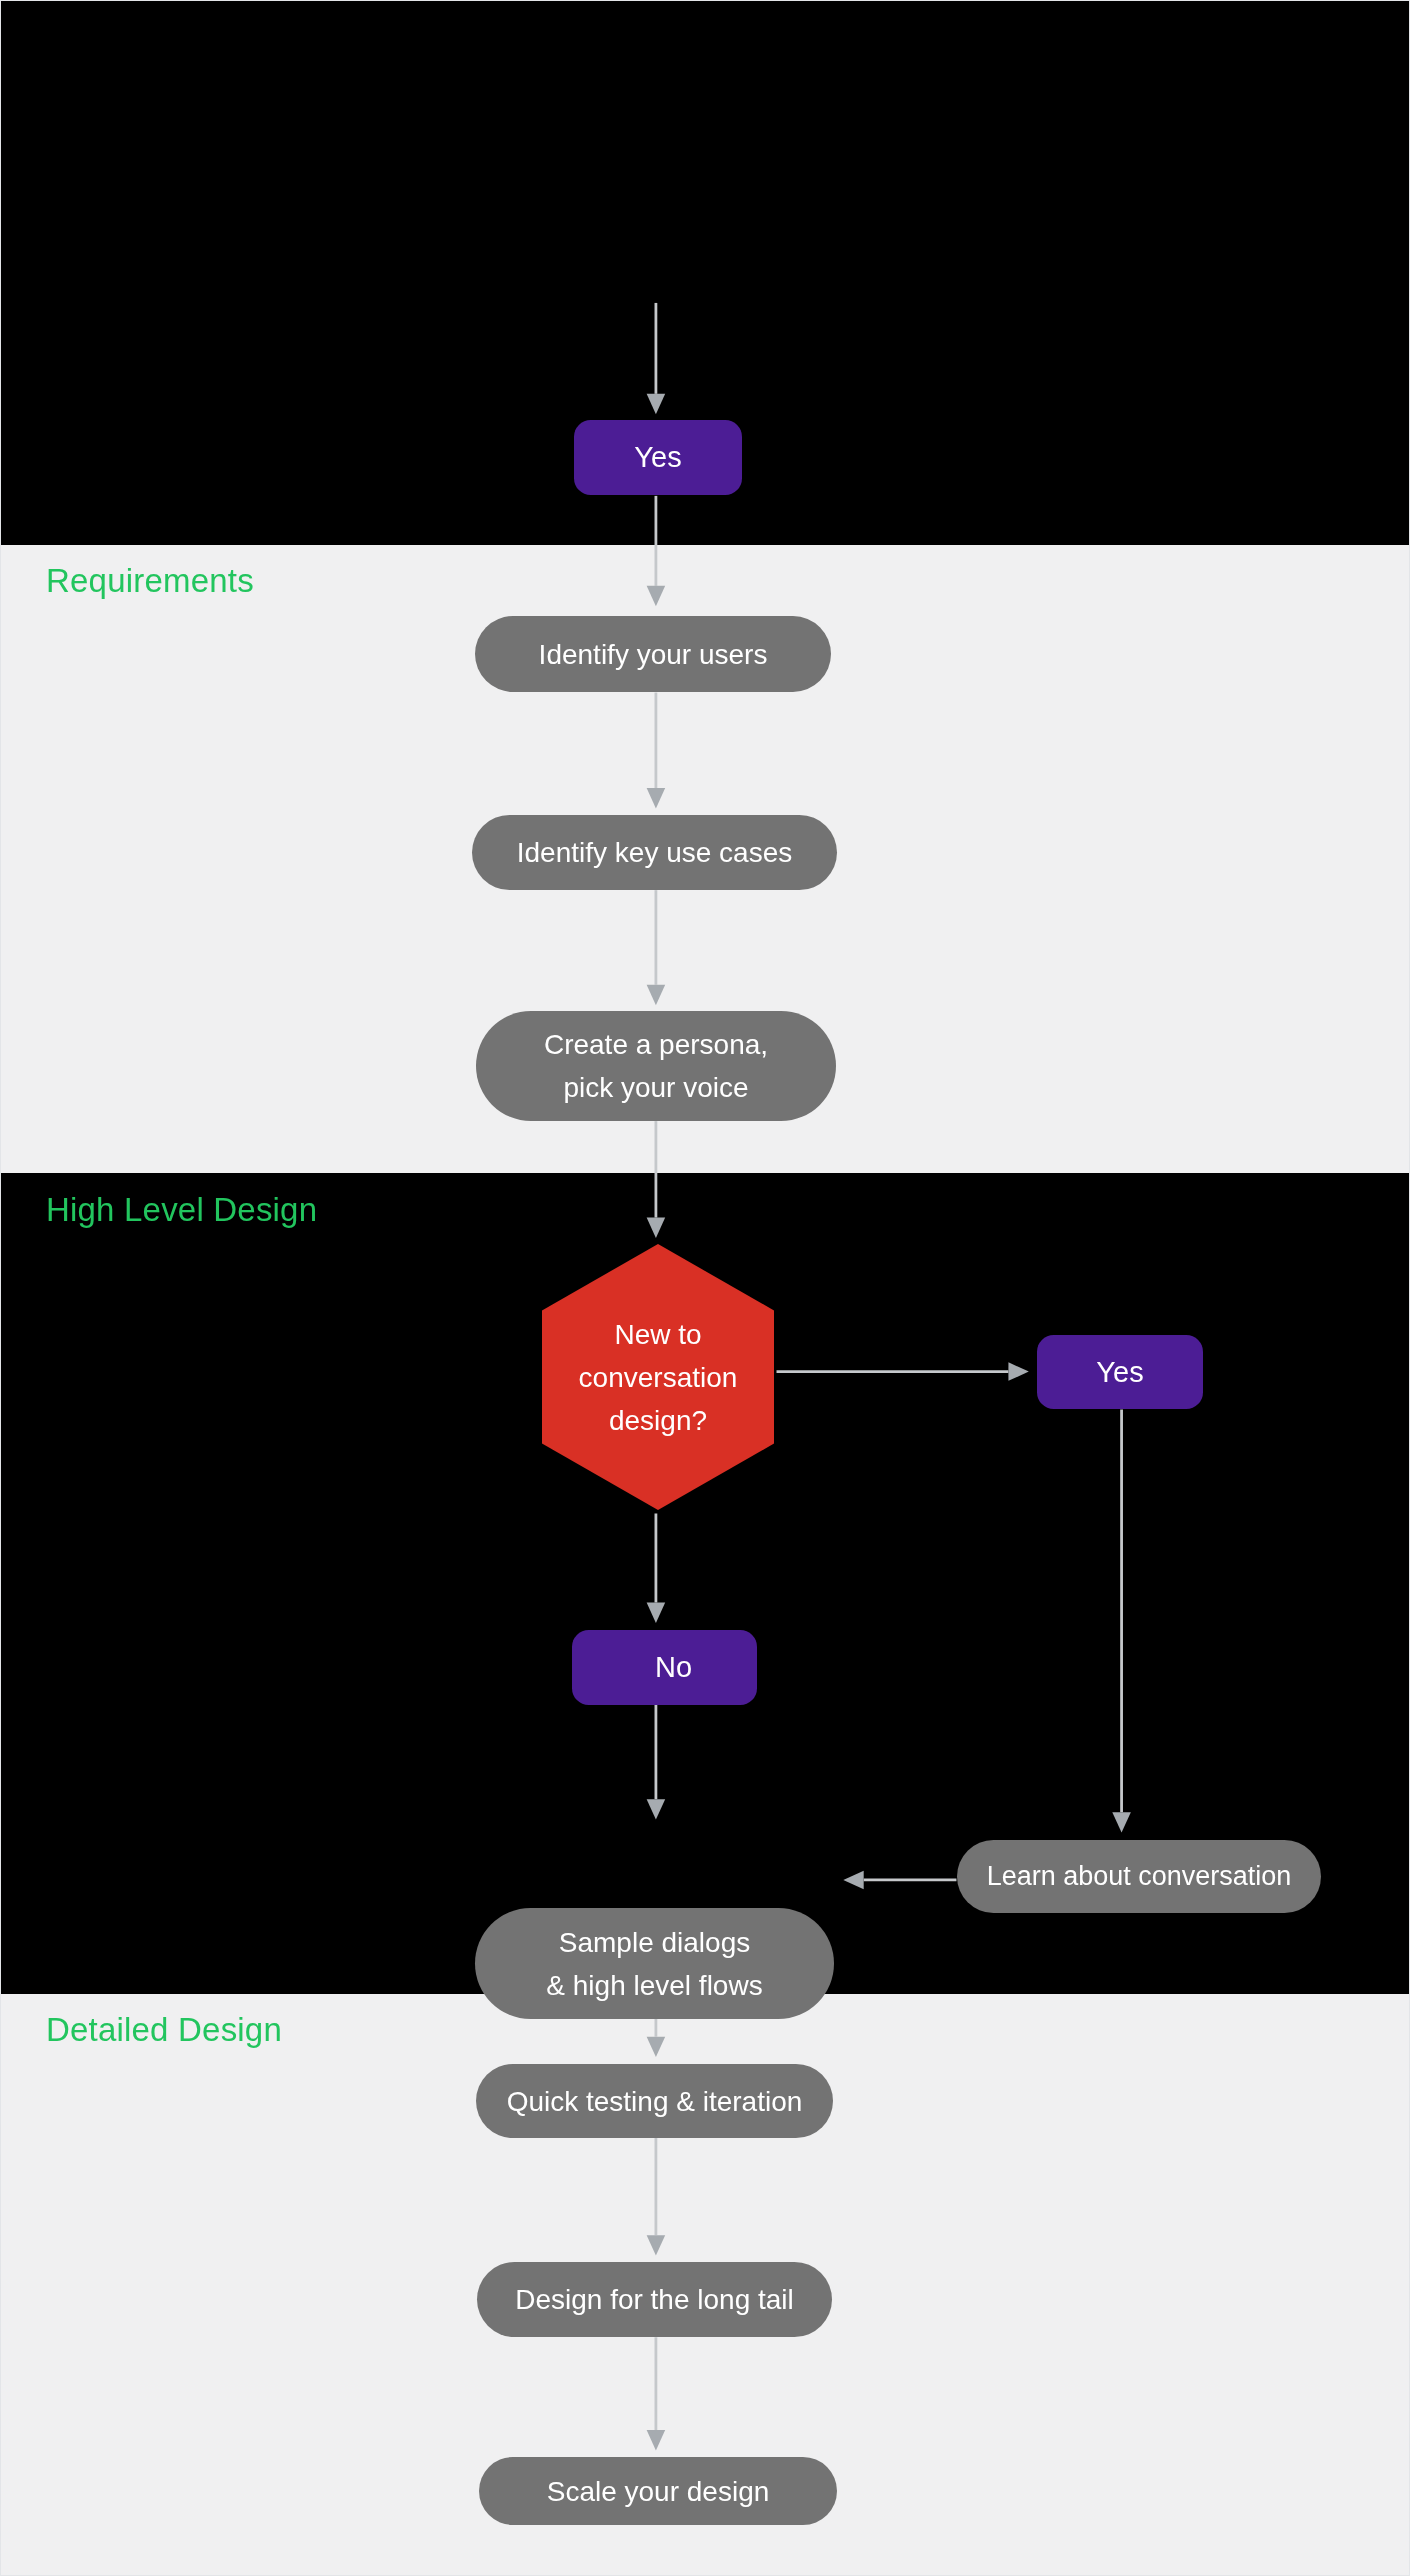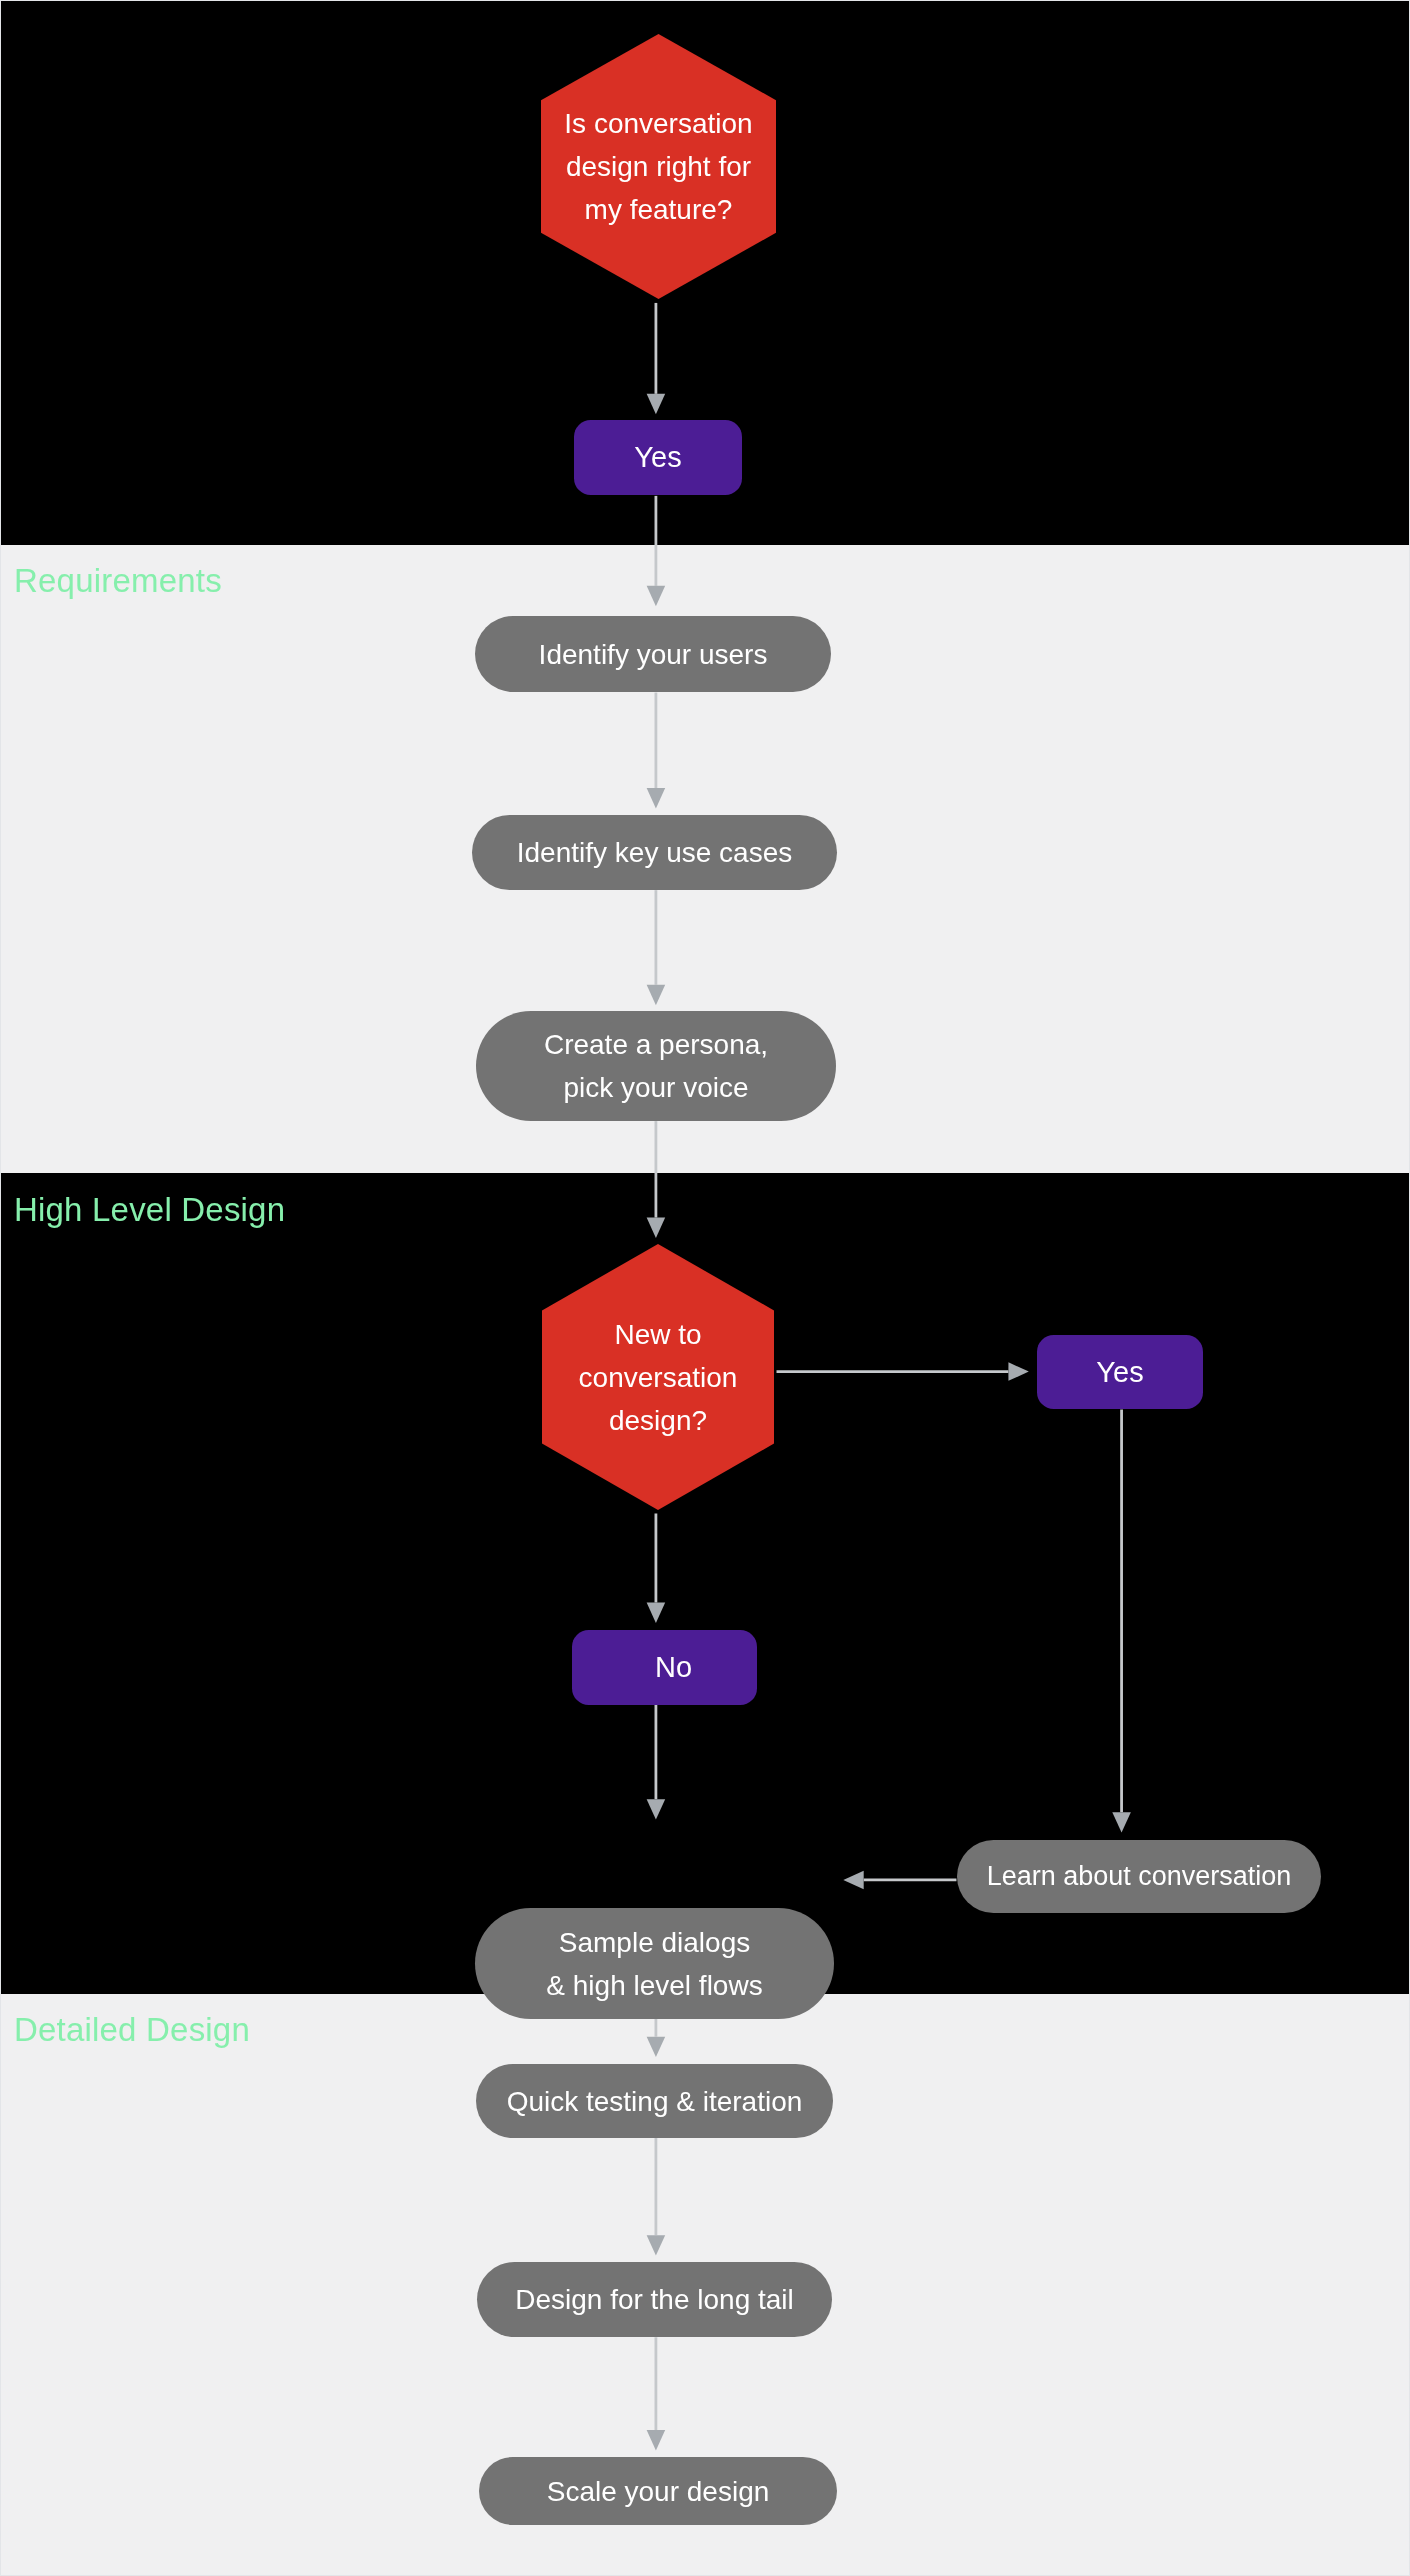--- a/index.html
+++ b/index.html
@@ -13,23 +13,23 @@
     overflow:hidden;
   }
   .section{position:absolute;left:0;right:0;}
   .section.dark{background:#000000;}
   .section.light{background:#f0f0f1;}
   .sec1{top:0;height:544px;}
   .sec2{top:544px;height:628px;}
   .sec3{top:1172px;height:821px;}
   .sec4{top:1993px;height:581px;}
   .section-label{
-    position:absolute;left:13px;
+    position:absolute;left:45px;
     font-size:33px;line-height:41px;
-    color:#86efac;letter-spacing:0.2px;
+    color:#22c55e;letter-spacing:0.2px;
   }
   .lbl-req{top:559px;}
   .lbl-hld{top:1188px;}
   .lbl-dd{top:2008px;}
   .edges{position:absolute;left:0;top:0;pointer-events:none;}
   .edges line{stroke:#c5c8cb;stroke-width:3;}
   .edges polygon{fill:#a6abb0;}
   .node{
     position:absolute;
     display:flex;flex-direction:column;align-items:center;justify-content:center;
@@ -126,25 +126,20 @@
     <g>
       <line x1="706" y1="2303" x2="706" y2="2408"></line>
         <polygon points="696,2408 716,2408 706,2430"></polygon>
     </g>
     <g>
       <line x1="706" y1="2518" x2="706" y2="2618"></line>
         <polygon points="696,2618 716,2618 706,2640"></polygon>
     </g>
   </svg>
 
-  <div class="node hex hex1">
-    <span>Is conversation</span>
-    <span>design right for</span>
-    <span>my feature?</span>
-  </div>
 
   <div class="node btn btn-yes1">
     <span>Yes</span>
   </div>
 
   <div class="node pill pill-users">
     <span>Identify your users</span>
   </div>
 
   <div class="node pill pill-cases">

